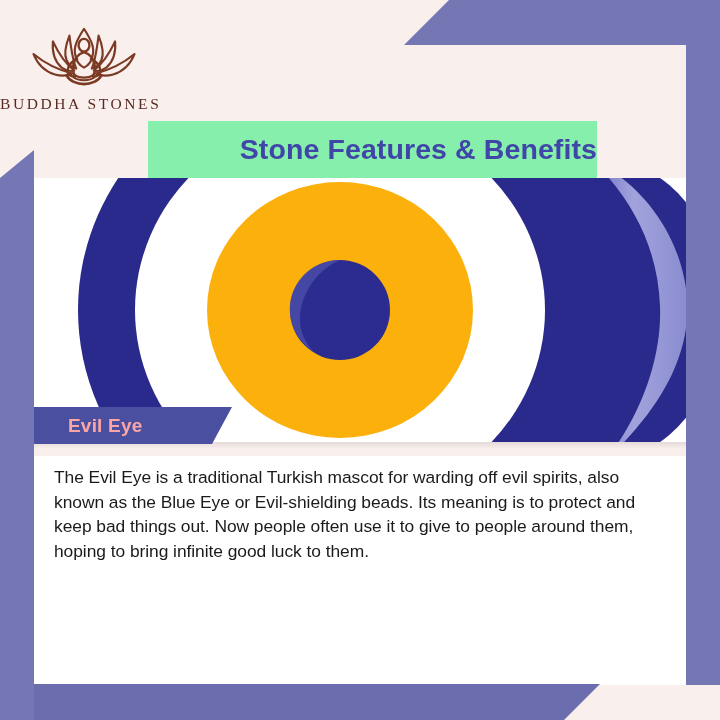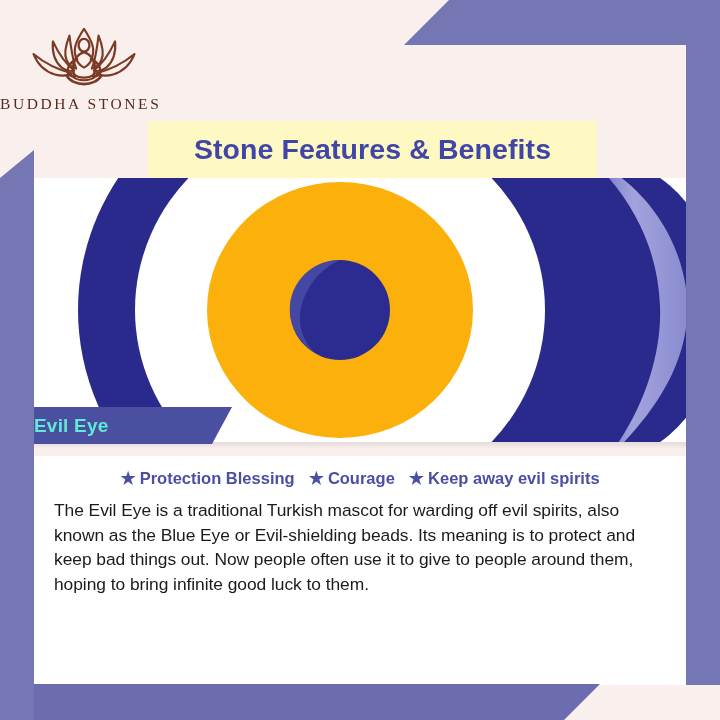--- a/index.html
+++ b/index.html
@@ -49,22 +49,22 @@
   .logo-text{
     margin-top:7px;
     font-family:"Liberation Serif", serif;
     font-size:15.5px; letter-spacing:2.6px;
     color:#5A2A22; font-weight:400;
   }
 
   
   .title-band{
     position:absolute; top:121px; left:148px; width:449px; height:57px;
-    background:#fef9c3; z-index:4;
-    display:flex; align-items:center; justify-content:center;
+    background:#86efac; z-index:4;
+    display:flex; align-items:center; justify-content:flex-end;
   }
   .title-text{
     font-size:28.5px; font-weight:bold; color:#4046A8;
     letter-spacing:.1px; white-space:nowrap;
   }
 
   
   .hero{
     position:absolute; top:178px; left:34px; width:652px; height:264px;
     overflow:hidden; background:#FFFFFF; z-index:2;
@@ -77,22 +77,22 @@
   }
 
   
   .badge{
     position:absolute; left:34px; top:407px; height:37px; width:198px;
     background:#4B4FA0; z-index:4;
     clip-path:polygon(0 0, 100% 0, calc(100% - 20px) 100%, 0 100%);
     display:flex; align-items:center;
   }
   .badge-label{
-    color:#5eead4; font-size:19px; font-weight:bold;
-    letter-spacing:.2px;
+    color:#fca5a5; font-size:19px; font-weight:bold;
+    padding-left:34px; letter-spacing:.2px;
   }
 
   
   .panel{
     position:absolute; top:456px; left:34px; width:652px; height:229px;
     background:#FFFFFF; z-index:3;
   }
   .benefits{
     display:flex; align-items:center; justify-content:center;
     padding-top:12px; gap:0;
@@ -196,21 +196,16 @@
     </g>
   </svg>
 </div>
 <div class="hero-shadow"></div>
 
 <div class="badge">
   <span class="badge-label">Evil Eye</span>
 </div>
 
 <div class="panel">
-  <div class="benefits">
-    <span class="ben-item"><span class="star">★</span><span>Protection  Blessing</span></span>
-    <span class="ben-item"><span class="star">★</span><span>Courage</span></span>
-    <span class="ben-item"><span class="star">★</span><span>Keep away evil spirits</span></span>
-  </div>
   <div class="body-copy-wrap">
     <p class="body-copy">The Evil Eye is a traditional Turkish mascot for warding off evil spirits, also known as the Blue Eye or Evil-shielding beads. Its meaning is to protect and keep bad things out. Now people often use it to give to people around them, hoping to bring infinite good luck to them.</p>
   </div>
 </div>
 
 </body></html>

